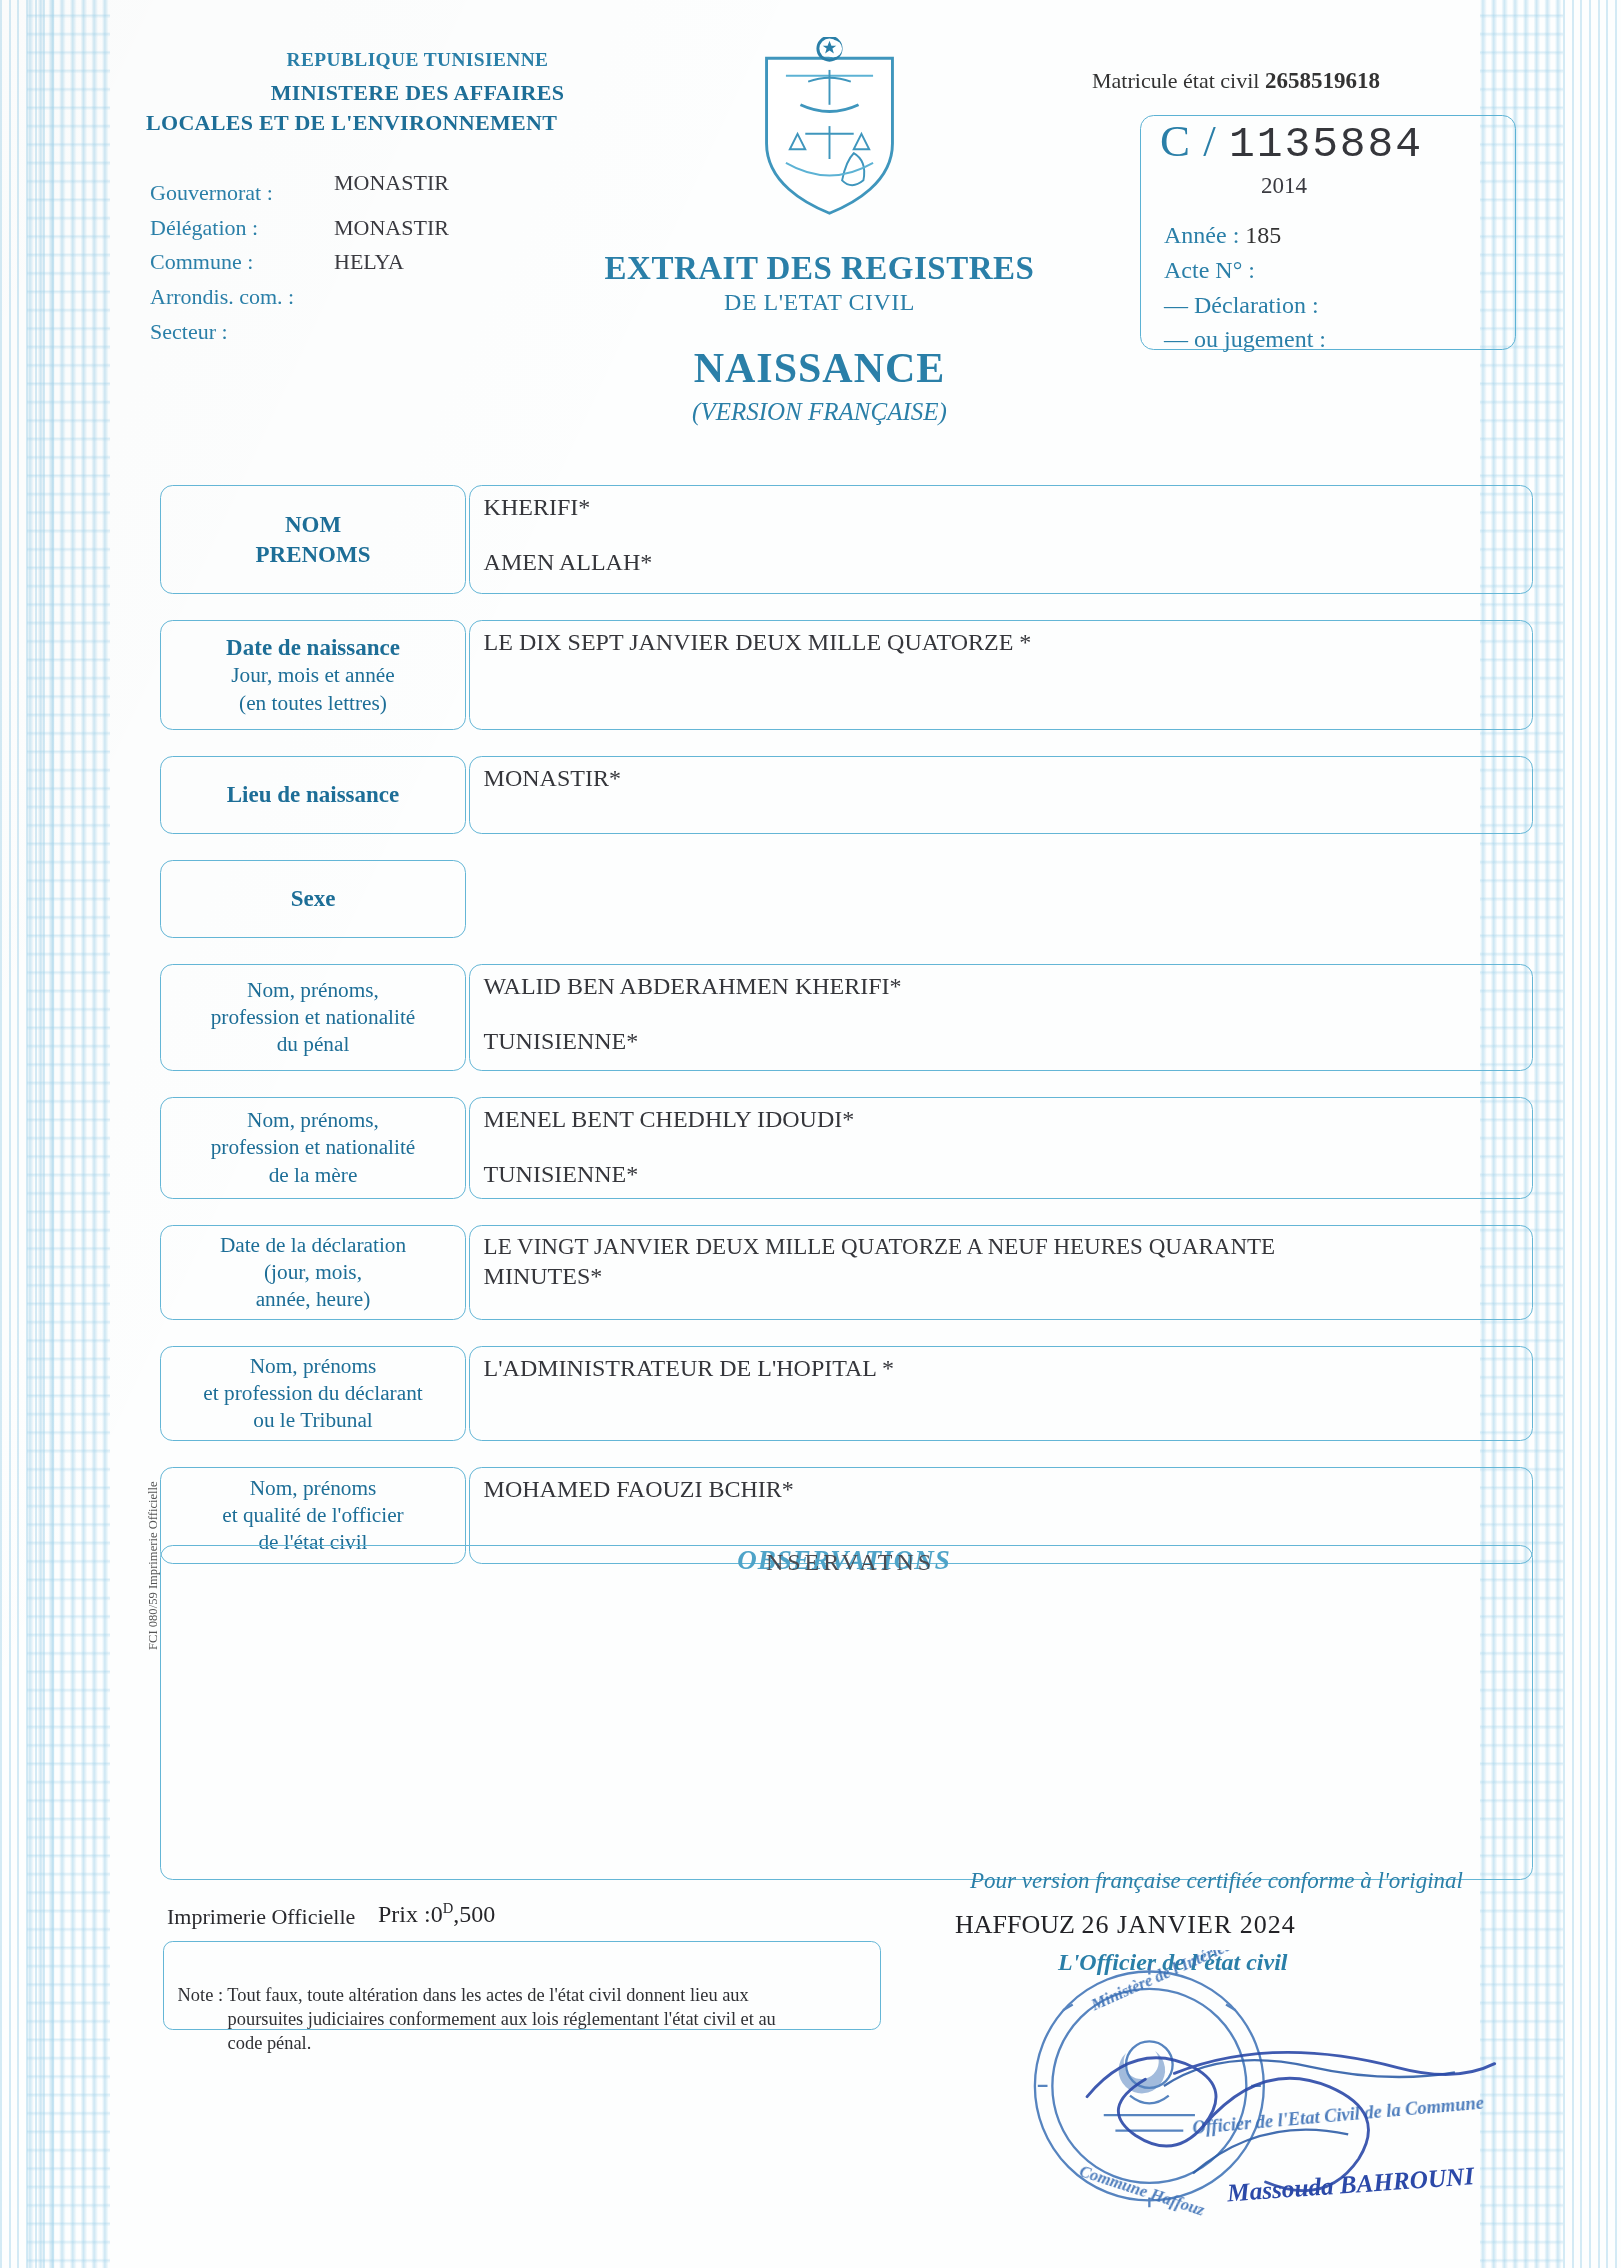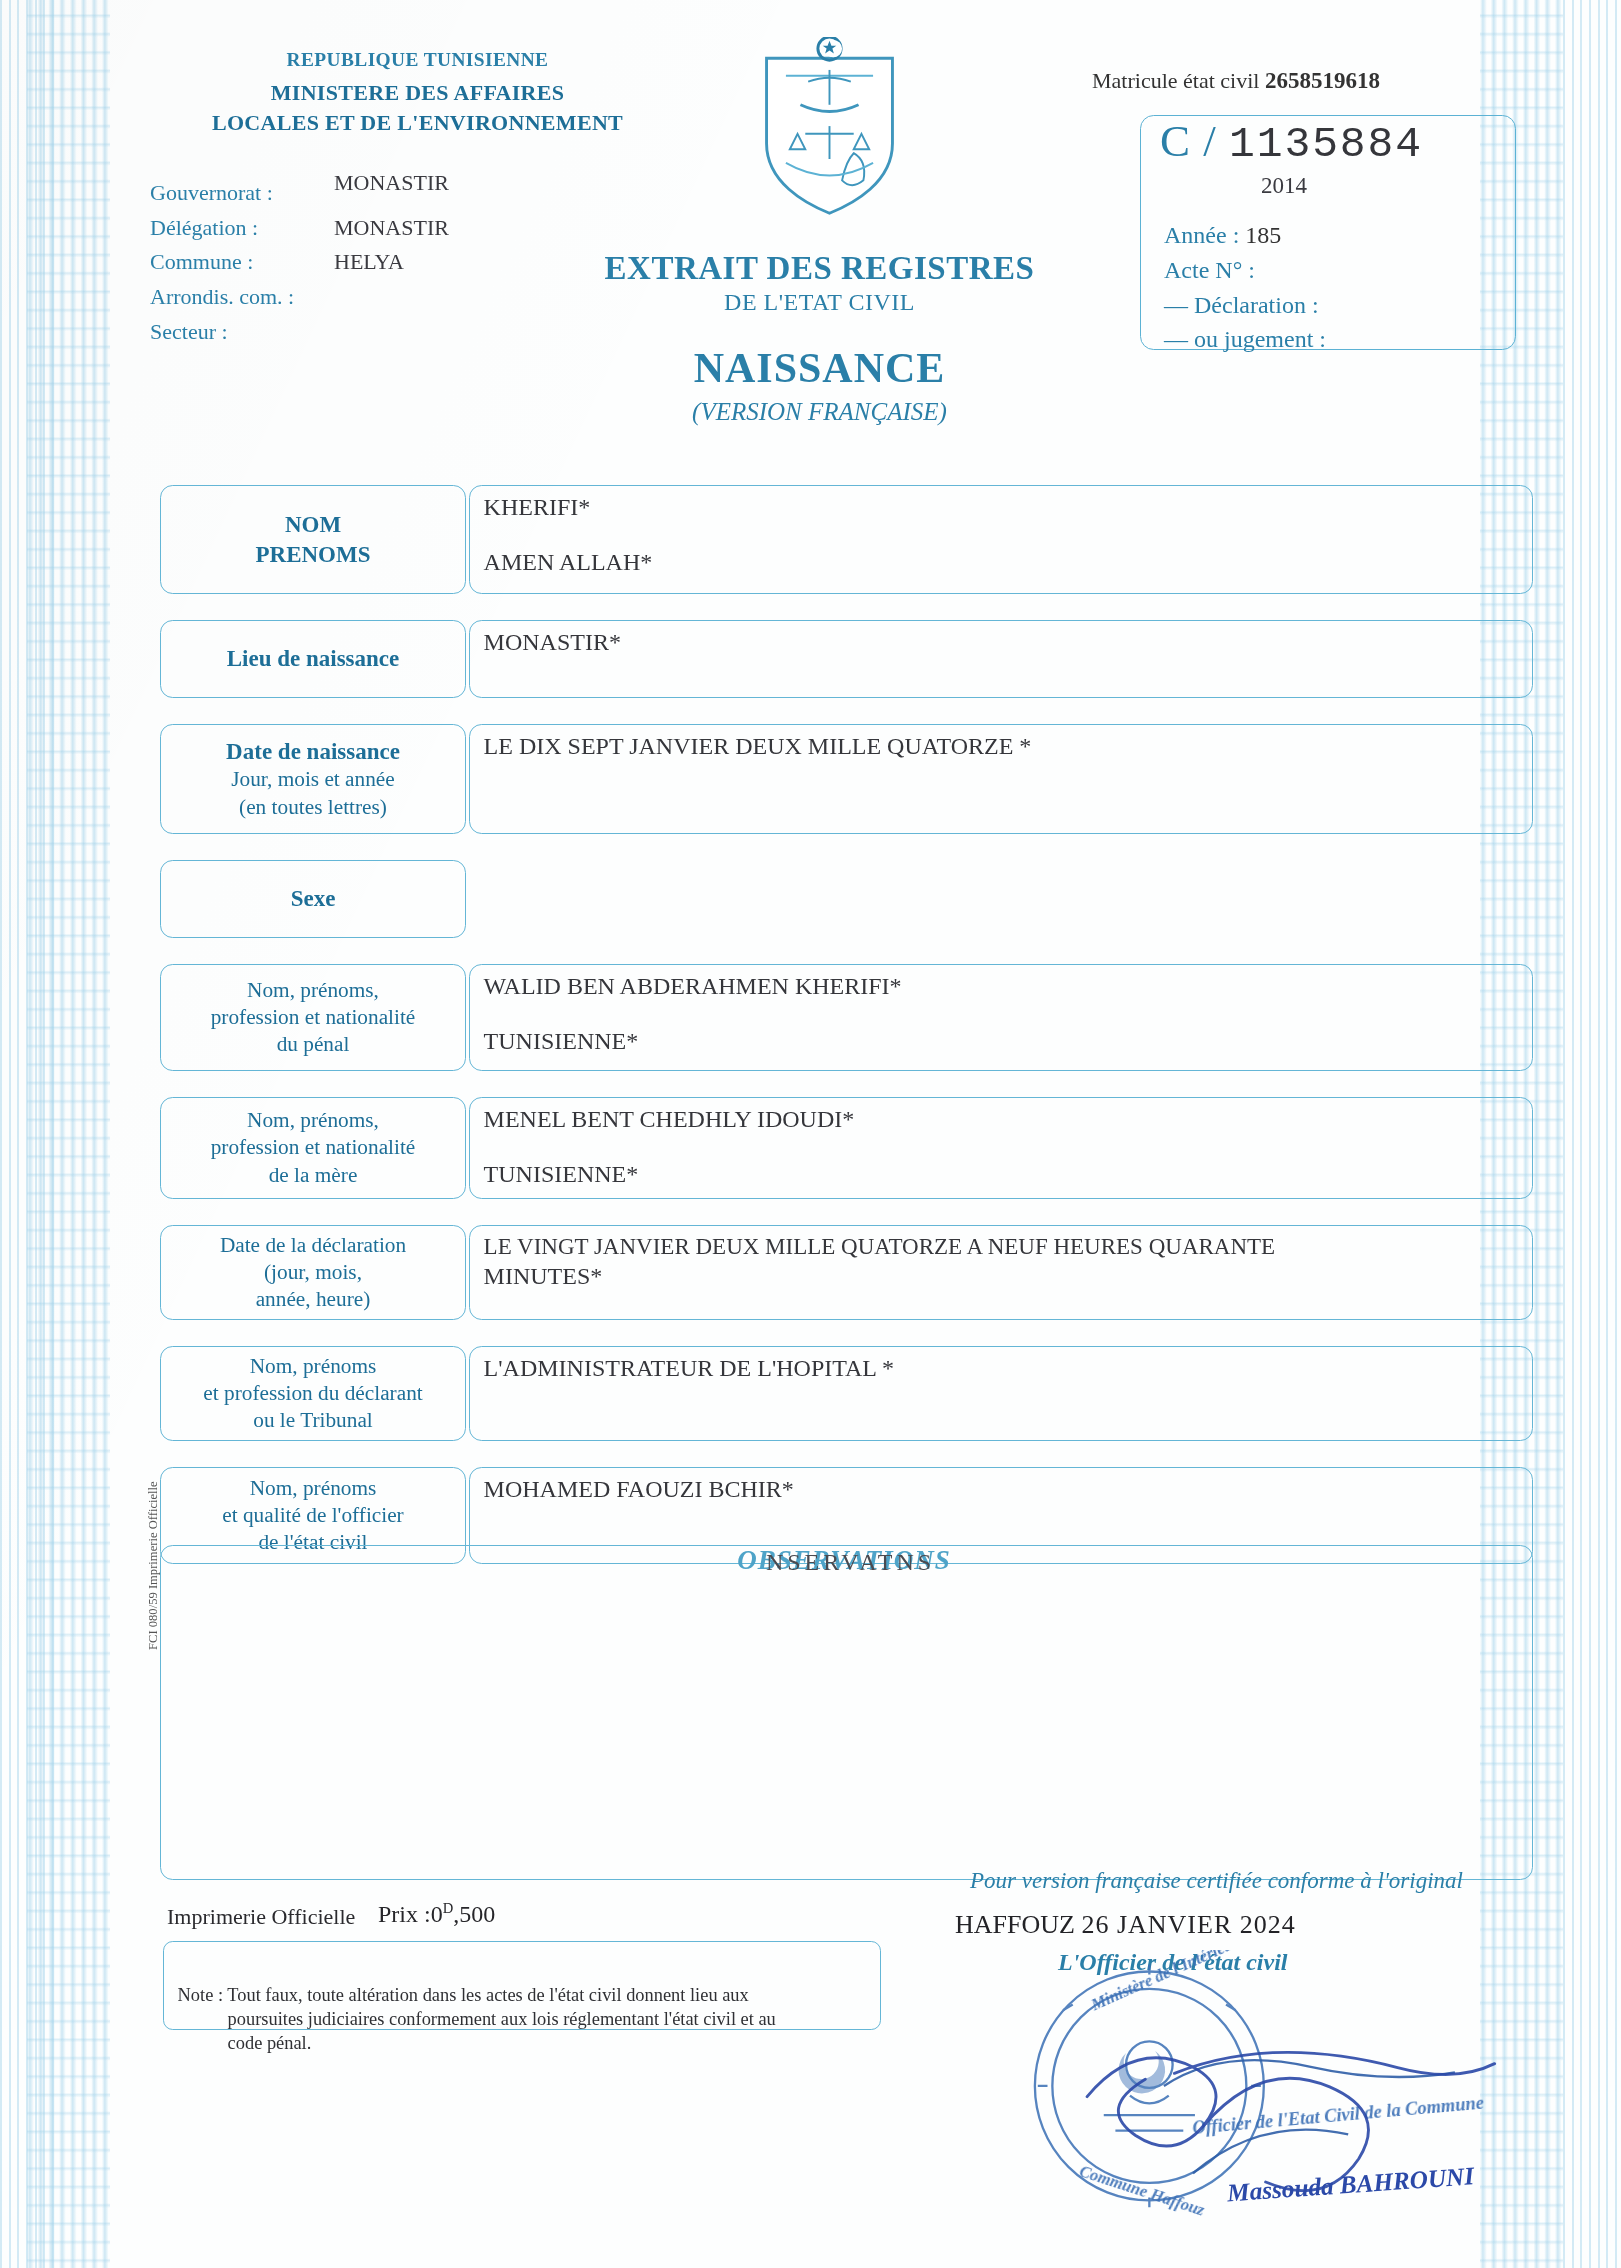--- a/index.html
+++ b/index.html
@@ -85,21 +85,20 @@
     color: #1d6e97;
     font-weight: bold;
     text-align: center;
     margin-top: 8.7px;
     letter-spacing: 0.3px;
   }
   .hdr .l3 {
     font-size: 22px;
     color: #1d6e97;
     font-weight: bold;
-    text-align: center;
     margin-top: 3.9px;
     letter-spacing: 0.3px;
   }
   .admin {
     position: absolute;
     left: 150px;
     top: 180px;
     width: 408px;
     font-size: 22px;
     color: #2a7fa8;
@@ -503,37 +502,37 @@
       <div class="flabel bold">
         <span>NOM</span>
         <span>PRENOMS</span>
       </div>
       <div class="fvalue">
         <div class="line l1">KHERIFI*</div>
         <div class="line l2">AMEN ALLAH*</div>
       </div>
     </div>
 
-    <div class="frow r-lieu">
-      <div class="flabel bold">
-        <span>Lieu de naissance</span>
-      </div>
-      <div class="fvalue">
-        <div class="line l1">MONASTIR*</div>
-      </div>
-    </div>
-
     <div class="frow r-date">
       <div class="flabel">
         <span style="font-weight:bold;font-size:23px">Date de naissance</span>
         <span>Jour, mois et année</span>
         <span>(en toutes lettres)</span>
       </div>
       <div class="fvalue">
         <div class="line l1">LE DIX SEPT JANVIER  DEUX MILLE QUATORZE *</div>
+      </div>
+    </div>
+
+    <div class="frow r-lieu">
+      <div class="flabel bold">
+        <span>Lieu de naissance</span>
+      </div>
+      <div class="fvalue">
+        <div class="line l1">MONASTIR*</div>
       </div>
     </div>
 
     <div class="frow r-sexe">
       <div class="flabel bold">
         <span>Sexe</span>
       </div>
     </div>
 
     <div class="frow r-pere">

